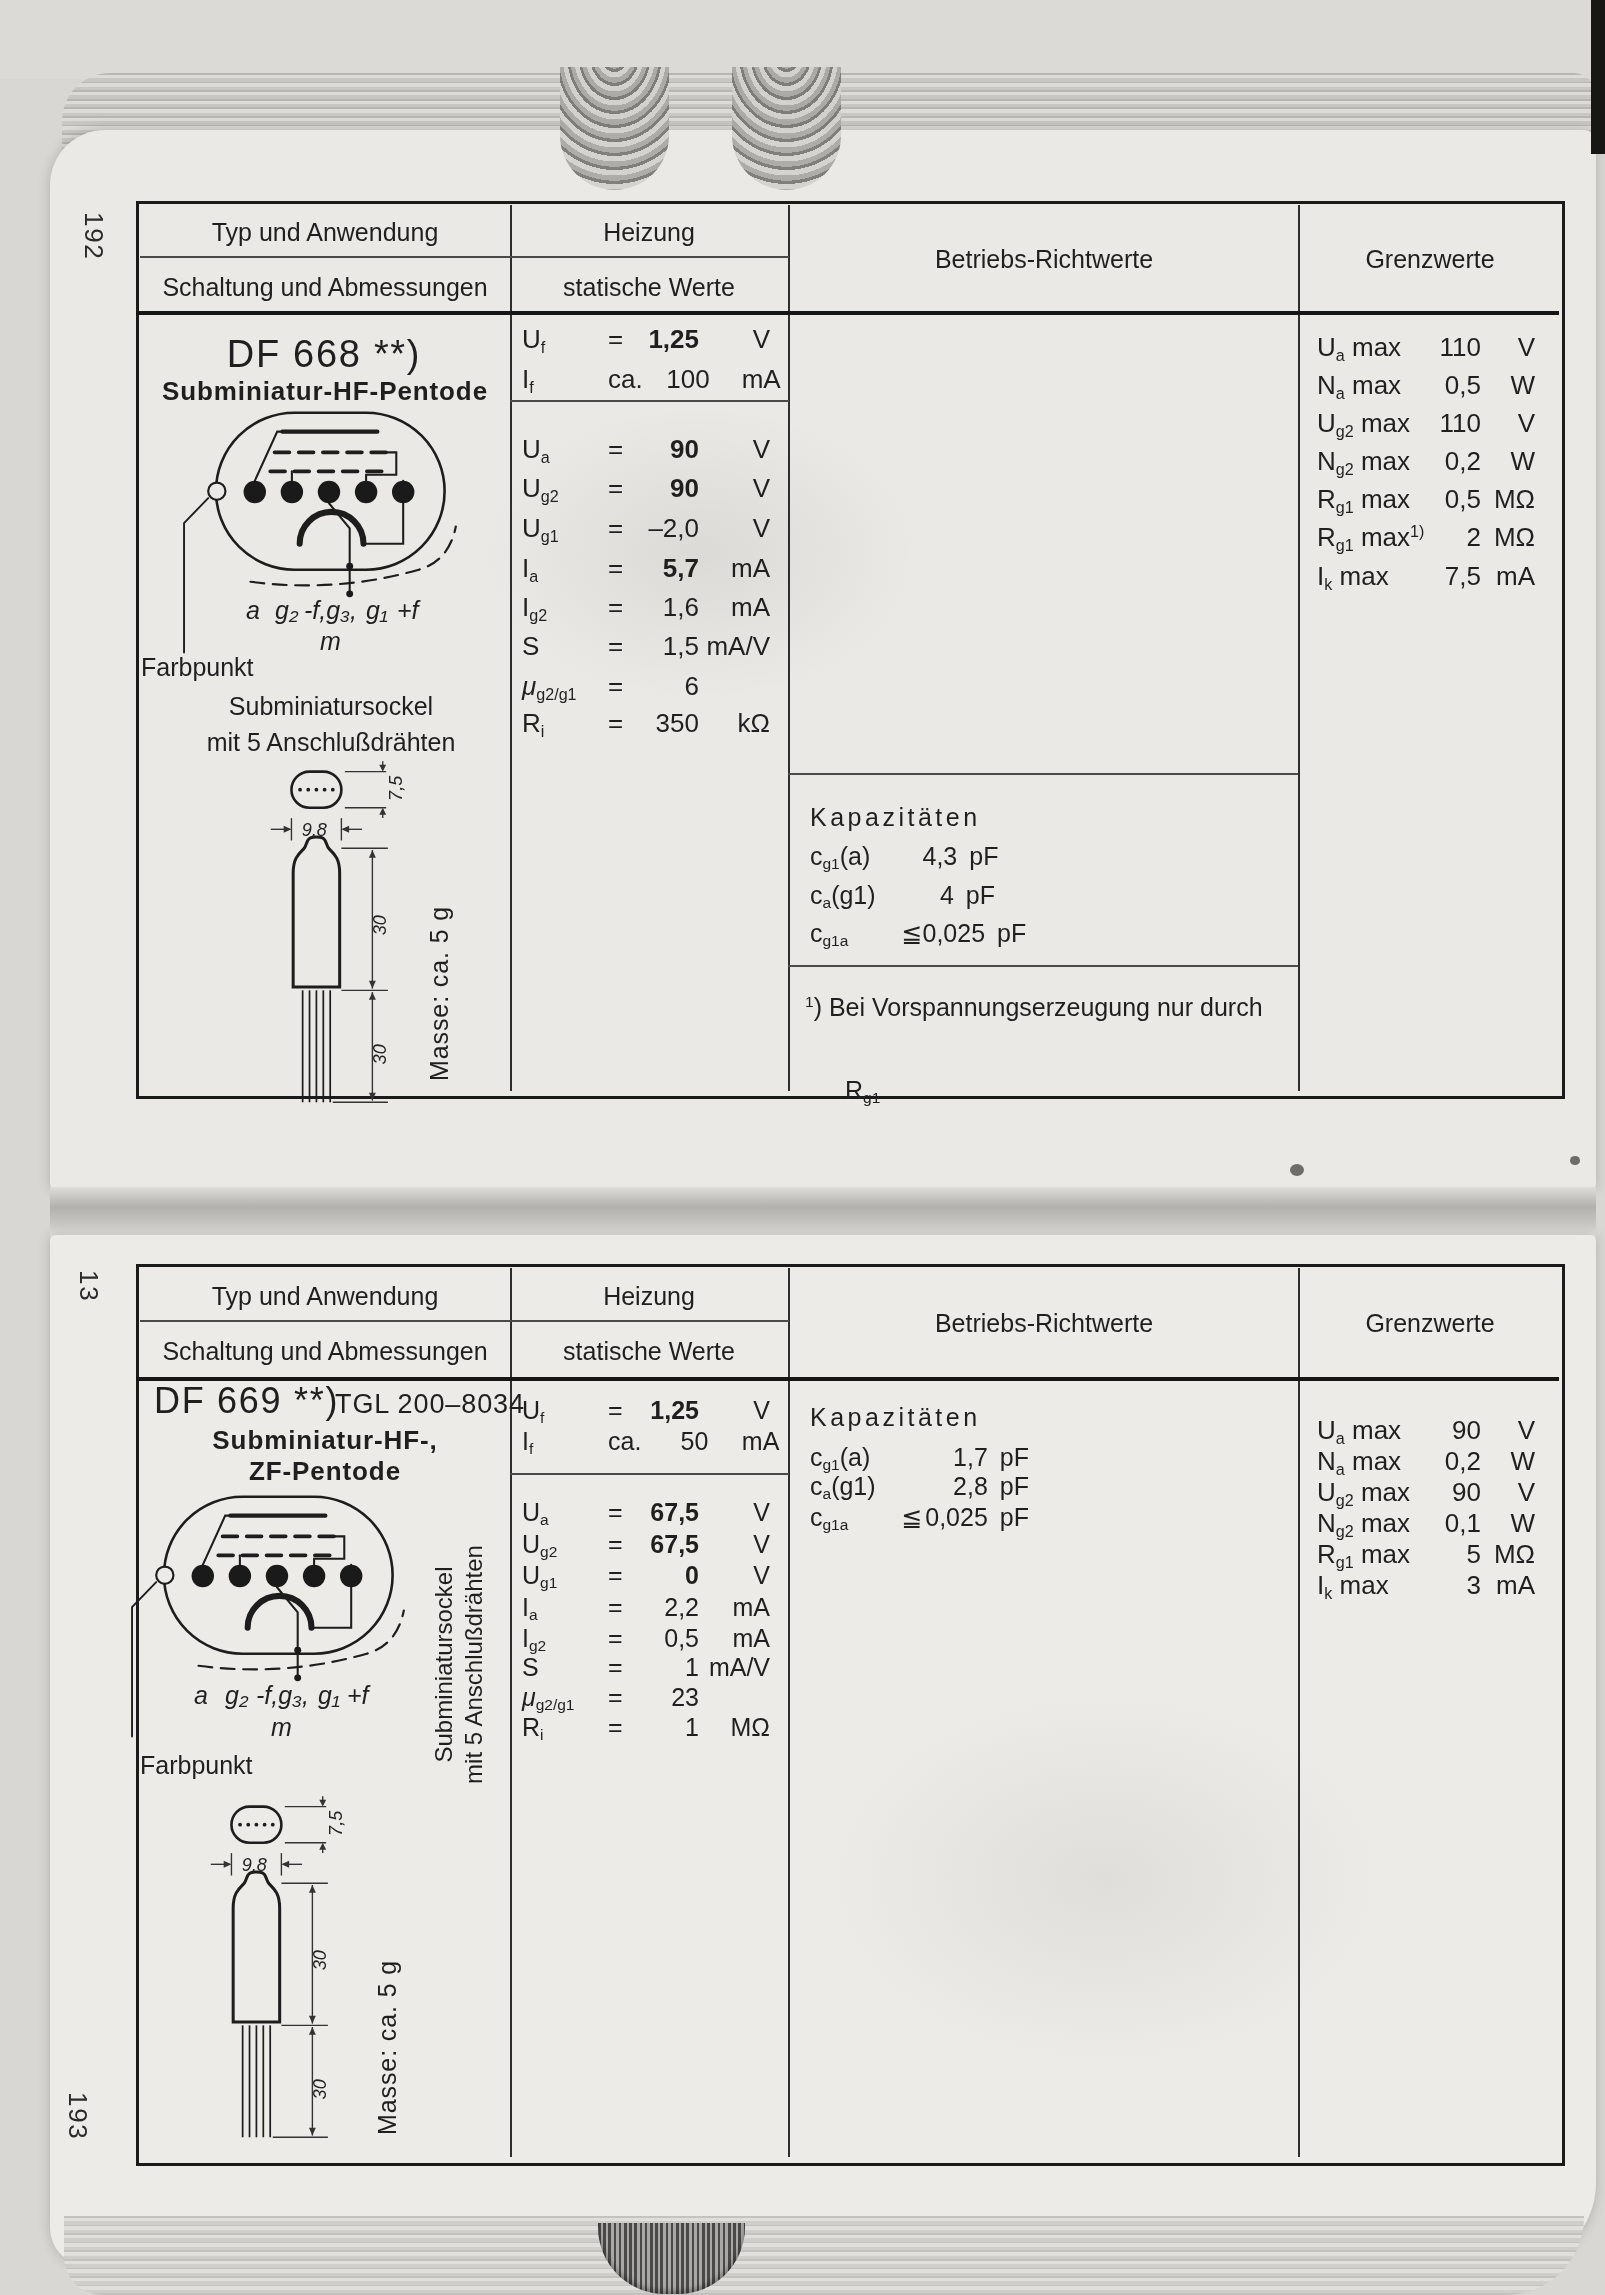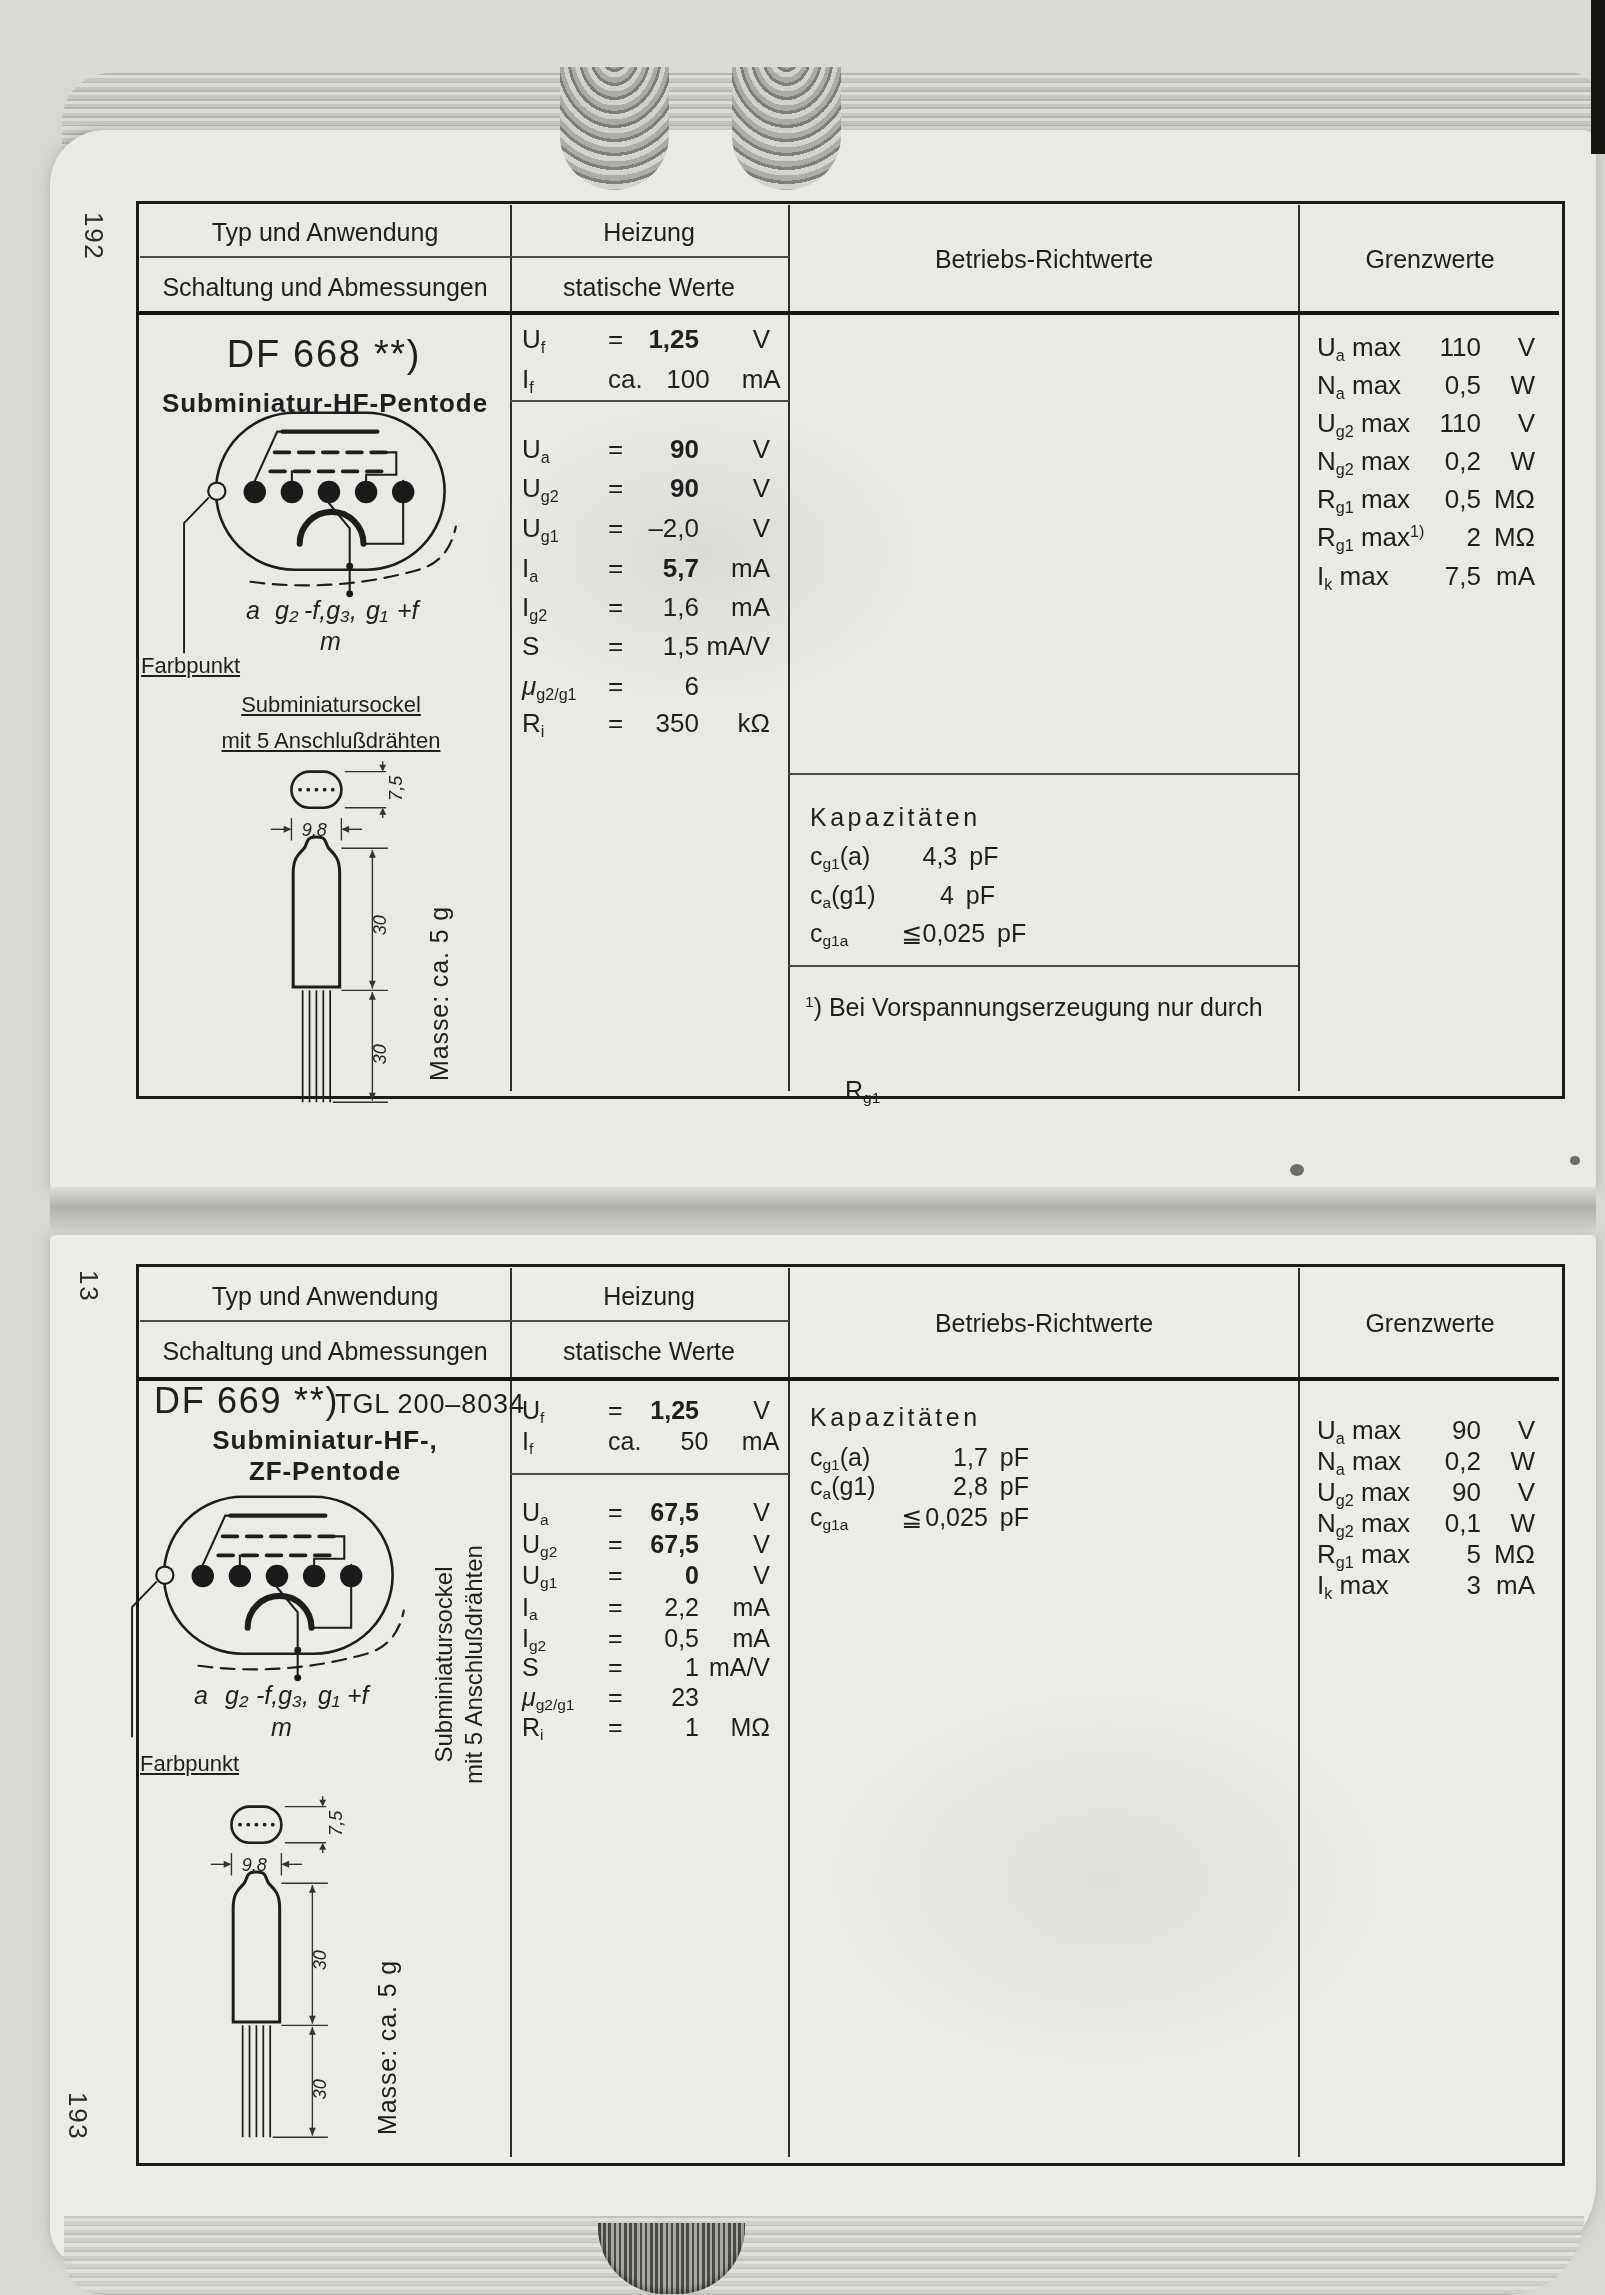--- a/index.html
+++ b/index.html
@@ -61,21 +61,21 @@
   .rg .c-unit{flex:0 0 54px;text-align:right;}
   .rk{left:810px;width:185px;display:flex;align-items:baseline;font-size:25px;white-space:nowrap;}
   .rk .c-lab{flex:0 0 90px;}
   .rk .c-rel{flex:0 0 22.5px;text-align:right;}
   .rk .c-val{flex:1 1 auto;text-align:right;}
   .rk .c-unit{flex:0 0 auto;padding-left:12px;}
   .rk2{width:219px;}
   .kaptitle{font-size:25px;letter-spacing:3.5px;}
   .fnote{font-size:25px;white-space:nowrap;}
   .pinlab{font-size:25px;font-style:italic;white-space:nowrap;}
-  .socknote{font-size:22px;white-space:nowrap;text-decoration:underline;}
+  .socknote{font-size:25px;white-space:nowrap;}
   .rotnote{transform:rotate(-90deg);transform-origin:top left;width:313px;text-align:center;font-size:24px;line-height:30px;white-space:nowrap;}
   .masse{transform:rotate(-90deg);transform-origin:top left;font-size:25px;white-space:nowrap;letter-spacing:0.9px;}
   svg{position:absolute;overflow:visible;}
   svg text{font-family:"Liberation Sans","DejaVu Sans",sans-serif;font-size:21px;font-style:italic;fill:#242424;}
 </style>
 </head>
 <body>
 
 <div class="abs scan-top"></div>
 <div class="abs stack-top"></div>
@@ -108,21 +108,21 @@
 <div class="abs hthin" style="left:788px;top:965px;width:510px;"></div>
 
 <span class="abs hdr center" style="left:325px;top:218px;">Typ und Anwendung</span>
 <span class="abs hdr center" style="left:325px;top:273px;">Schaltung und Abmessungen</span>
 <span class="abs hdr center" style="left:649px;top:218px;">Heizung</span>
 <span class="abs hdr center" style="left:649px;top:273px;">statische Werte</span>
 <span class="abs hdr center" style="left:1044px;top:245px;">Betriebs-Richtwerte</span>
 <span class="abs hdr center" style="left:1430px;top:245px;">Grenzwerte</span>
 
 <div class="abs title center" style="left:324px;top:333px;"><span>DF 668</span> <span>**)</span></div>
-<div class="abs subtitle center" style="left:325px;top:388px;">Subminiatur-HF-Pentode</div>
+<div class="abs subtitle center" style="left:325px;top:376px;">Subminiatur-HF-Pentode</div>
 
 <svg style="left:134px;top:397px;" width="371" height="285" viewBox="0 0 430 330">
   <g fill="none" stroke="#1d1d1d" stroke-linecap="round">
     <rect x="95" y="18" width="265" height="182" rx="91" stroke-width="3"></rect>
     <path d="M135,214 Q235,227 330,200 Q365,190 373,150" stroke-width="2.5" stroke-dasharray="16 10"></path>
     <path d="M172,40 H282" stroke-width="5"></path>
     <path d="M163,64 H292" stroke-width="4.5" stroke-dasharray="17 11"></path>
     <path d="M158,86 H298" stroke-width="4.5" stroke-dasharray="17 11"></path>
     <path d="M192,170 A37,37 0 0 1 266,170" stroke-width="7"></path>
     <path d="M140,97 L166,40 H172" stroke-width="2.4"></path>

